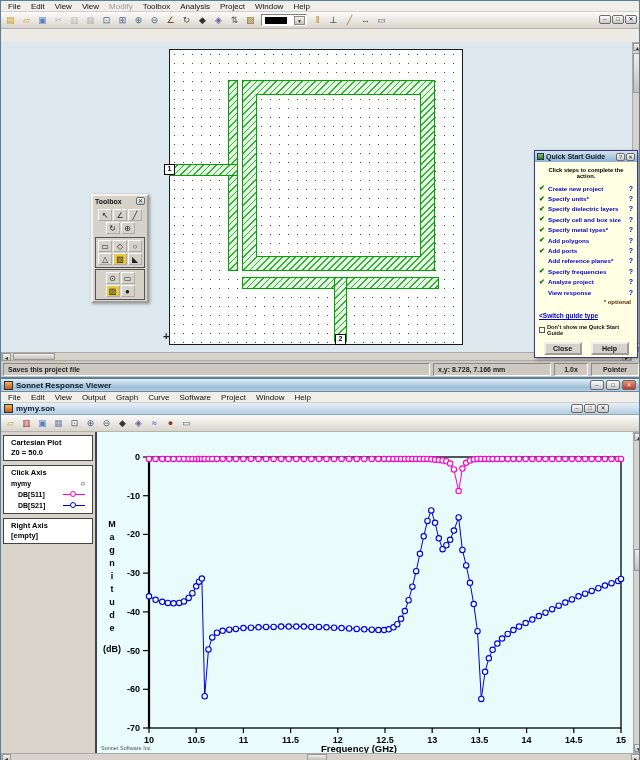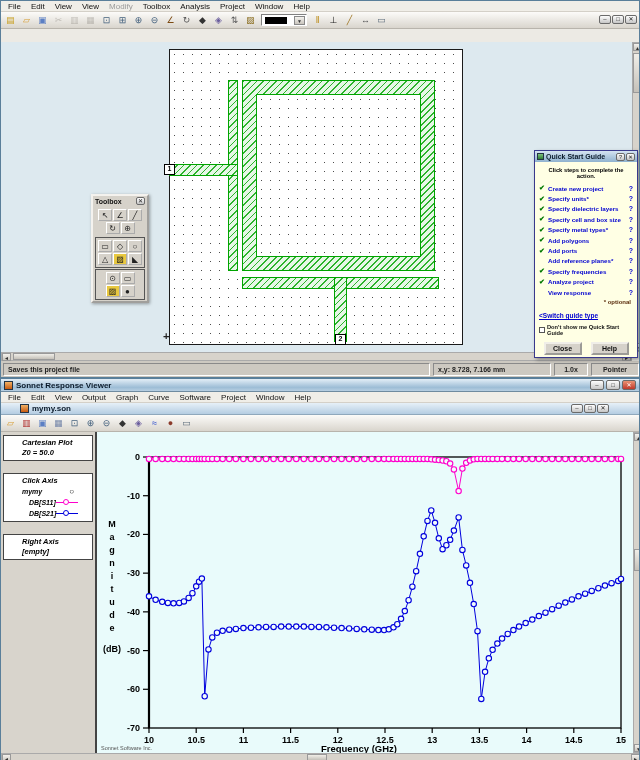--- a/index.html
+++ b/index.html
@@ -79,25 +79,25 @@
   .qsg-link { color:#0000d0; text-decoration:underline; flex:1; white-space:nowrap; overflow:hidden; }
   .qsg-q { color:#0000d0; font-size:7px; flex:none; }
   .qsg-optional { text-align:right; font-size:6px; font-weight:bold; color:#5a2d0c; margin:2px 2px 7px 0; }
   .qsg-switch { font-size:6.5px; font-weight:bold; color:#0000d0; text-decoration:underline; margin:0 0 5px; }
   .qsg-dontshow { display:flex; align-items:center; gap:2px; font-size:5.7px; font-weight:bold; color:#111; }
   .cb { width:6px; height:6px; background:#fff; border:1px solid #555; flex:none; }
   .qsg-btns { display:flex; justify-content:center; gap:9px; margin-top:6px; }
   .qsg-btn { width:38px; height:13px; border:2px outset #f0eee8; background:#d6d2ca; font-size:7px; font-weight:bold; text-align:center; line-height:9px; color:#111; }
 
   
-  .docbar { height:12px; background:linear-gradient(#e6f0f8,#b5cde2); border-bottom:1px solid #8fa8bc; display:flex; align-items:center; padding:0 19px; gap:3px; position:relative; }
+  .docbar { height:12px; background:linear-gradient(#e6f0f8,#b5cde2); border-bottom:1px solid #8fa8bc; display:flex; align-items:center; padding:0 3px; gap:3px; position:relative; }
   .docbar .ttext { font-size:8px; }
   .doc-btns { position:absolute; right:30px; top:1px; display:flex; gap:1px; }
   .vp-left { position:absolute; left:0; top:53px; width:96px; height:321px; background:#d8d4cc; border-right:2px solid #444; padding:3px 2px; }
-  .vp-sec { background:#fff; border:1px solid #444; margin-bottom:12px; padding:2px 18px;font-style:italic; }
+  .vp-sec { background:#fff; border:1px solid #444; margin-bottom:4px; padding:2px 7px; }
   .vp-line { font-size:7.5px; font-weight:bold; color:#000; line-height:10px; white-space:nowrap; }
   .curve-row { display:flex; align-items:center; height:11px; font-size:7px; font-weight:bold; color:#000; }
   .curve-row.indent { padding-left:7px; }
   .sample { margin-left:auto; position:relative; width:22px; height:8px; flex:none; }
   .sample .ln { position:absolute; left:0; right:0; top:3.5px; height:1px; }
   .sample .ci { position:absolute; left:7px; top:0.5px; width:6px; height:6px; border-radius:50%; border:1.3px solid #000; background:#fff; }
   .mk-circle { margin-left:auto; font-size:8px; font-weight:bold; }
   .vp-plot { position:absolute; left:96px; top:53px; width:536px; height:321px; background:#e9fbfb; }
   svg text { font-family:"Liberation Sans",sans-serif; }
 </style>

